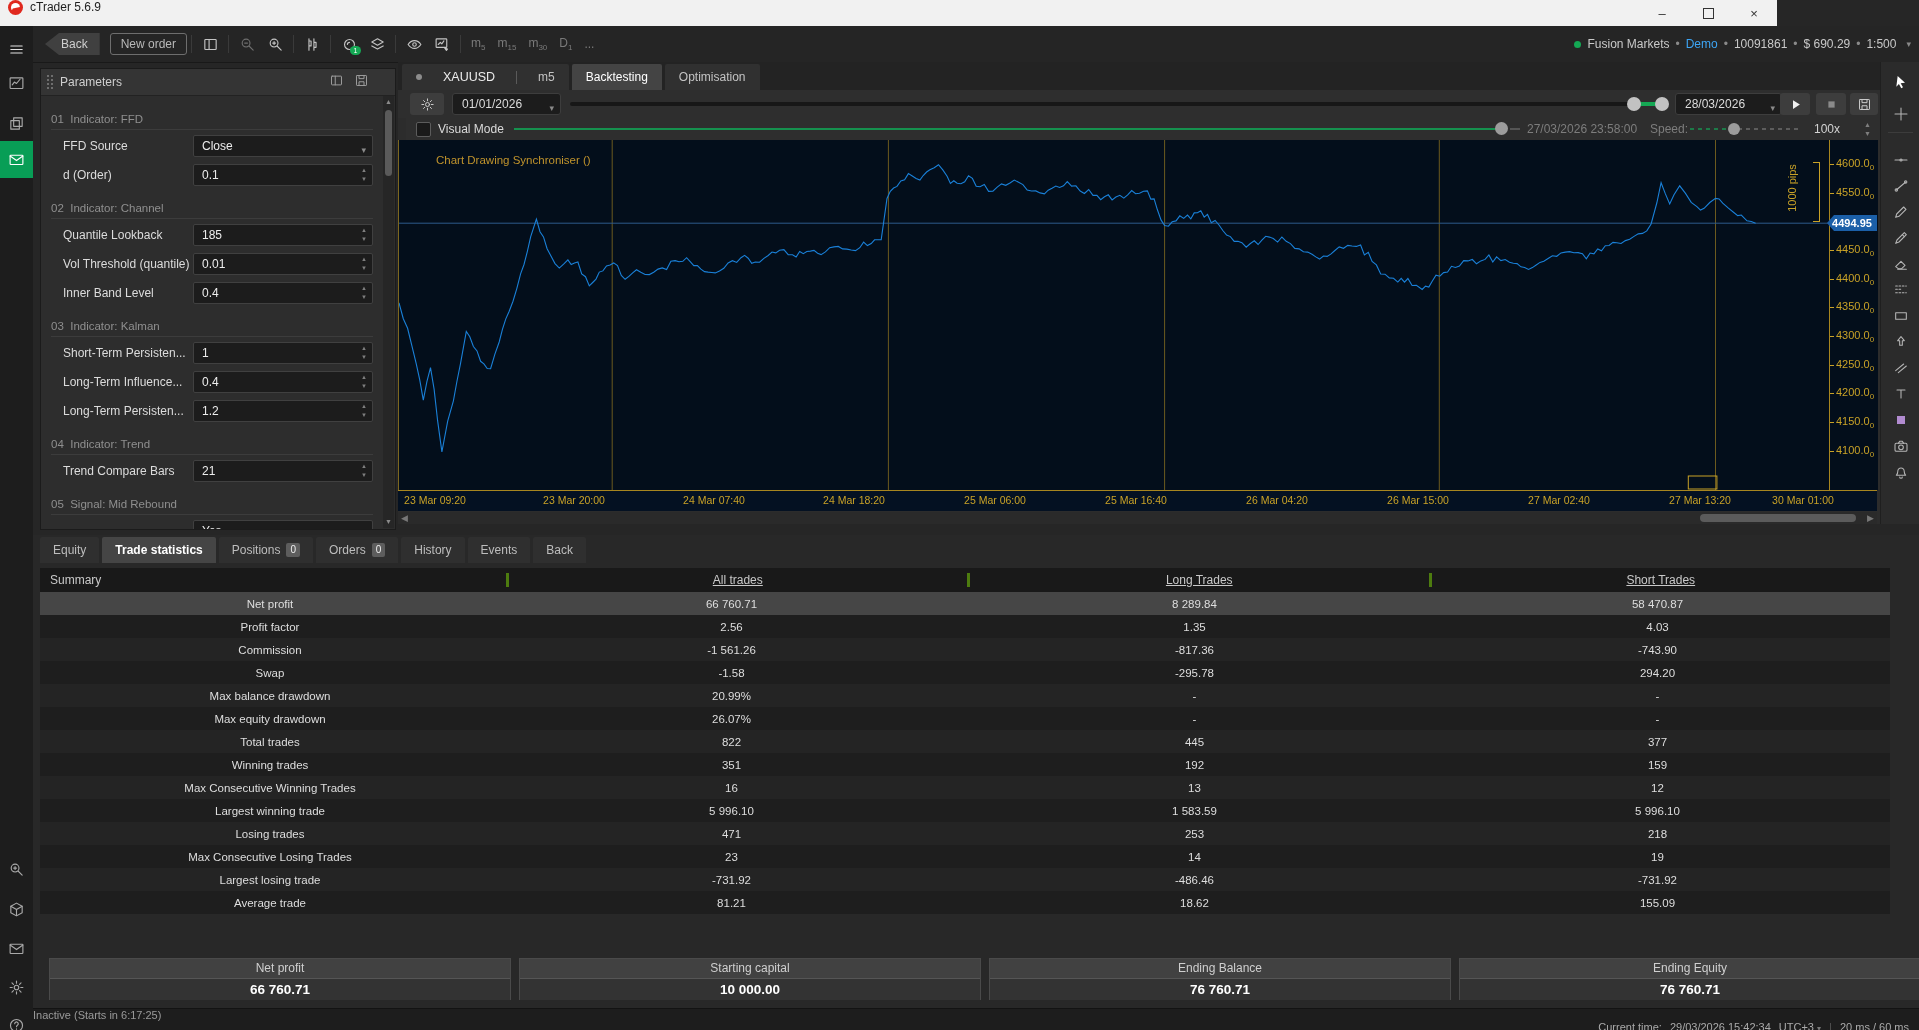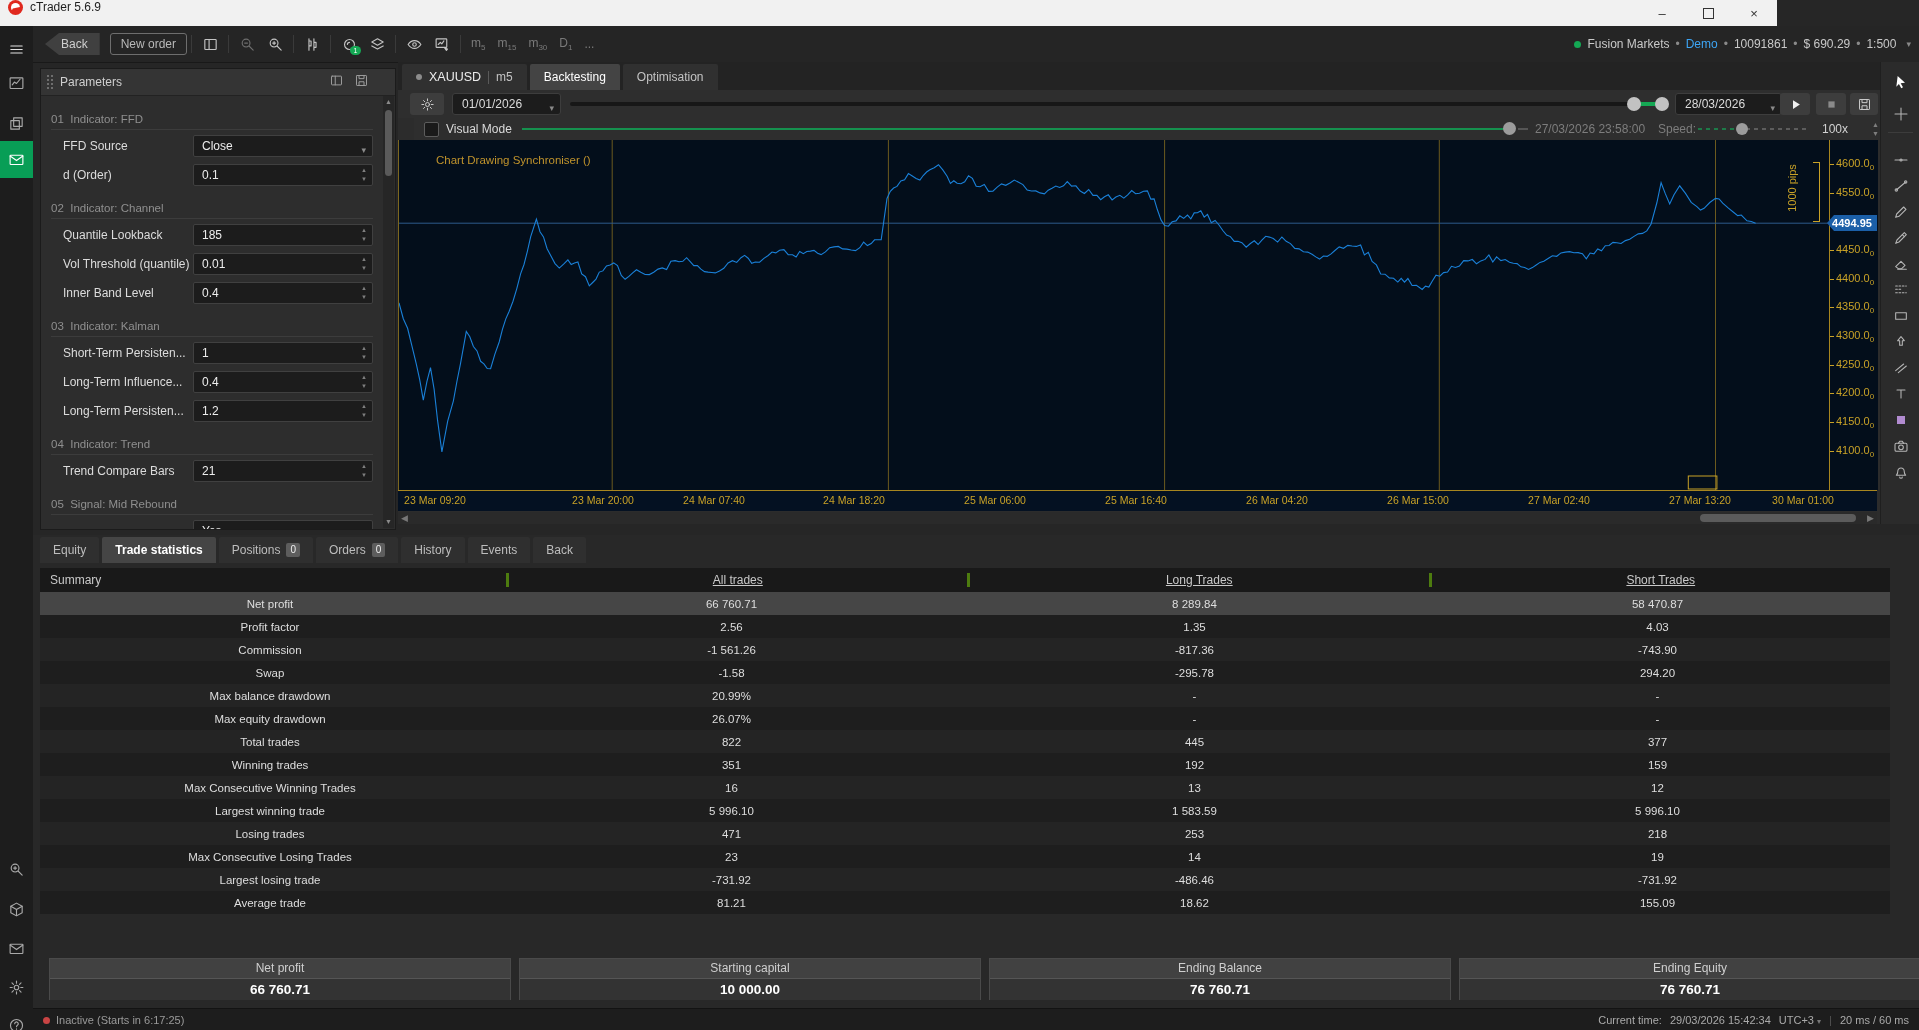--- a/index.html
+++ b/index.html
@@ -48,34 +48,34 @@
   .pf-step{position:absolute;right:3px;top:1px;display:flex;flex-direction:column;color:#7e7e7e;font-size:6px;line-height:9px;text-align:center;width:10px;}
   .pf-caret{position:absolute;right:6px;top:4px;color:#8a8a8a;font-size:9px;}
   .p-scroll{position:absolute;right:1px;top:27px;bottom:1px;width:11px;background:#262626;}
   .p-scroll .up,.p-scroll .dn{position:absolute;left:0;width:11px;height:12px;color:#8a8a8a;font-size:7px;text-align:center;line-height:12px;}
   .p-scroll .dn{bottom:0;}
   .p-thumb{position:absolute;left:2px;top:14px;width:7px;height:66px;border-radius:4px;background:#5a5a5a;}
   
   .chartpanel{left:398px;top:62px;width:1482px;height:462px;background:#2c2c2c;}
   .ctabs{position:absolute;left:0;top:0;height:28px;width:100%;background:#232323;display:flex;align-items:flex-end;}
   .ctab{height:26px;display:flex;align-items:center;padding:0 14px;font-size:12px;color:#c3c3c3;background:#303030;margin-right:3px;border-radius:2px 2px 0 0;}
-  .ctab.sym{margin-left:4px;gap:7px;}
+  .ctab.sym{margin-left:4px;gap:21px;}
   .ctab.active{background:#444;color:#fff;}
   .sym-dot{width:6px;height:6px;border-radius:50%;background:#8c8c8c;}
   .sym-name{color:#ececec;font-size:12.5px;}
   .sym-div{width:1px;height:13px;background:#5a5a5a;}
   .ctrl{position:absolute;left:0;top:28px;height:28px;width:100%;background:#2e2e2e;}
   .gearbtn{position:absolute;left:12px;top:3px;width:34px;height:22px;background:#3d3d3d;border-radius:3px;color:#c9c9c9;display:flex;align-items:center;justify-content:center;}
   .gearbtn svg{width:15px;height:15px;}
   .datebox{position:absolute;top:3px;height:20px;background:#1c1c1c;border:1px solid #3d3d3d;border-radius:3px;color:#dcdcdc;font-size:12px;line-height:20px;padding-left:9px;}
   .datebox .pf-caret{top:4px;}
   .bt-track{position:absolute;left:172px;top:12px;width:1092px;height:4px;border-radius:2px;background:#171717;}
   .bt-green{position:absolute;left:1236px;top:12px;width:28px;height:4px;background:#15a854;}
   .knob{position:absolute;width:14px;height:14px;border-radius:50%;background:#c2c2c2;top:7px;}
-  .vrow{position:absolute;left:16px;top:56px;height:22px;width:100%;background:#2e2e2e;font-size:12px;color:#dadada;}
+  .vrow{position:absolute;left:8px;top:56px;height:22px;width:100%;background:#2e2e2e;font-size:12px;color:#dadada;}
   .vm-check{position:absolute;left:10px;top:4px;width:13px;height:13px;background:#1a1a1a;border:1px solid #5c5c5c;border-radius:2px;}
   .vm-label{position:absolute;left:32px;top:4px;}
   .vm-line{position:absolute;left:108px;top:10px;width:988px;height:2px;background:#15914e;}
   .vm-knob{position:absolute;left:1089px;top:4px;width:13px;height:13px;border-radius:50%;background:#9c9c9c;}
   .vm-dash{position:absolute;left:1104px;top:10px;width:10px;height:2px;background:#555;}
   .vm-dt{position:absolute;left:1121px;top:4px;color:#7d7d7d;}
   .vm-speed{position:absolute;left:1244px;top:4px;color:#7d7d7d;}
   .sp-track{position:absolute;left:1284px;top:10px;width:110px;height:2px;background:repeating-linear-gradient(90deg,#5c5c5c 0 4px,transparent 4px 8px);}
   .sp-trackg{position:absolute;left:1284px;top:10px;width:45px;height:2px;background:repeating-linear-gradient(90deg,#1d7a48 0 4px,transparent 4px 8px);}
   .sp-knob{position:absolute;left:1322px;top:5px;width:12px;height:12px;border-radius:50%;background:#9c9c9c;}
@@ -117,21 +117,21 @@
   .st-row.hl{background:#464646;}
   .c0{width:460px;text-align:center;}
   .c{width:463px;text-align:center;}
   .st-head .c0{text-align:left;padding-left:10px;}
   .st-head .c{border-left:3px solid #4d7c0f;text-decoration:underline;}
   .cards{position:absolute;left:0px;top:423px;width:100%;height:42px;}
   .card{position:absolute;top:0;width:462px;height:42px;background:#3a3a3a;border:1px solid #4a4a4a;box-sizing:border-box;}
   .card .cl{height:19px;line-height:19px;text-align:center;font-size:12px;color:#cfcfcf;border-bottom:1px solid #555;background:#414141;}
   .card .cv{height:21px;line-height:21px;text-align:center;font-size:13.5px;color:#fff;font-weight:bold;background:#333;}
   
-  .statusbar{left:33px;top:1008px;width:1886px;height:22px;background:#1d1d1d;border-top:1px solid #131313;display:flex;align-items:center;font-size:11px;color:#9a9a9a;}
+  .statusbar{left:33px;top:1008px;width:1886px;height:22px;background:#1d1d1d;border-top:1px solid #131313;display:flex;font-size:11px;color:#9a9a9a;flex-direction:column;}
   .sb-dot{width:7px;height:7px;border-radius:50%;background:#c94444;margin:0 6px 0 10px;}
   .sb-right{margin-left:auto;display:flex;align-items:center;gap:8px;margin-right:10px;color:#aaa;}
   .sb-sep{color:#555;}
 </style>
 </head>
 <body>
 
 <div class="app">
 
   <div class="abs titlebar">
@@ -437,21 +437,21 @@
         <div class="ytick" style="top: 159px;"><span class="dash"></span>4350.0<sub>0</sub></div>
         <div class="ytick" style="top: 188px;"><span class="dash"></span>4300.0<sub>0</sub></div>
         <div class="ytick" style="top: 217px;"><span class="dash"></span>4250.0<sub>0</sub></div>
         <div class="ytick" style="top: 245px;"><span class="dash"></span>4200.0<sub>0</sub></div>
         <div class="ytick" style="top: 274px;"><span class="dash"></span>4150.0<sub>0</sub></div>
         <div class="ytick" style="top: 303px;"><span class="dash"></span>4100.0<sub>0</sub></div>
       </div>
     <div class="ptag" id="ptag" style="top: 153px;">4494.95</div>
     <div class="xaxis" id="xaxis">
         <div class="xlab" style="left: 37px;">23 Mar 09:20</div>
-        <div class="xlab" style="left: 176px; margin-left: 29px;">23 Mar 20:00</div>
+        <div class="xlab" style="left: 176px;">23 Mar 20:00</div>
         <div class="xlab" style="left: 316px;">24 Mar 07:40</div>
         <div class="xlab" style="left: 456px;">24 Mar 18:20</div>
         <div class="xlab" style="left: 597px;">25 Mar 06:00</div>
         <div class="xlab" style="left: 738px;">25 Mar 16:40</div>
         <div class="xlab" style="left: 879px;">26 Mar 04:20</div>
         <div class="xlab" style="left: 1020px;">26 Mar 15:00</div>
         <div class="xlab" style="left: 1161px;">27 Mar 02:40</div>
         <div class="xlab" style="left: 1302px;">27 Mar 13:20</div>
         <div class="xlab" style="left: 1405px;">30 Mar 01:00</div>
       </div>

